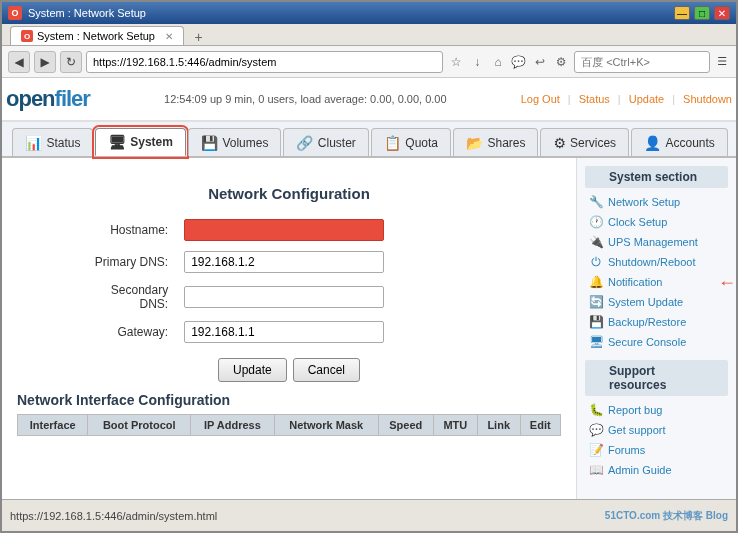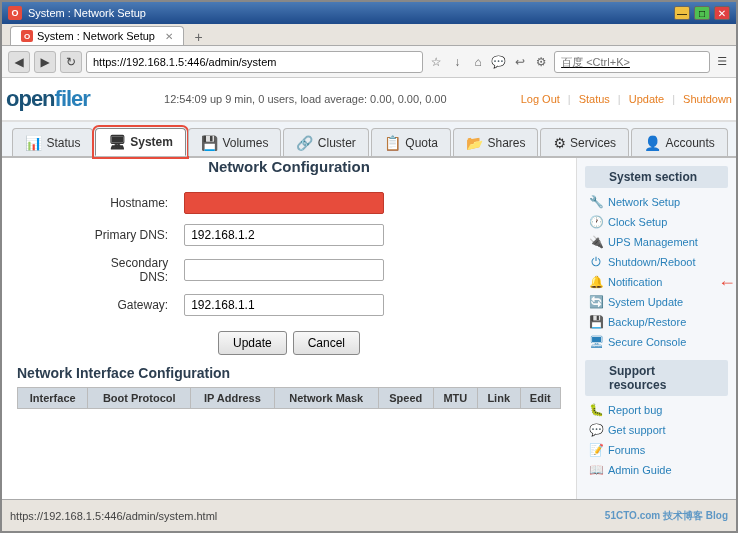--- a/index.html
+++ b/index.html
@@ -22,21 +22,21 @@
     .browser-tab { background: white; border: 1px solid #aaa; border-bottom: none; border-radius: 4px 4px 0 0; padding: 3px 10px; font-size: 11px; display: flex; align-items: center; gap: 4px; }
     .tab-favicon { width: 12px; height: 12px; background: #e74c3c; border-radius: 2px; display: inline-flex; align-items: center; justify-content: center; color: white; font-size: 8px; font-weight: bold; }
     .tab-new { background: none; border: none; margin-left: 4px; font-size: 14px; color: #666; cursor: pointer; padding: 0 6px; }
 
     
     .address-bar { background: #f5f5f5; border-bottom: 1px solid #ccc; padding: 4px 6px; display: flex; align-items: center; gap: 4px; height: 32px; }
     .nav-btn { background: #e0e0e0; border: 1px solid #bbb; border-radius: 3px; width: 22px; height: 22px; display: flex; align-items: center; justify-content: center; font-size: 12px; cursor: pointer; color: #444; }
     .address-input { flex: 1; border: 1px solid #aaa; border-radius: 3px; padding: 2px 6px; font-size: 11px; height: 22px; background: white; }
     .addr-icons { display: flex; gap: 3px; align-items: center; }
     .addr-icon { width: 18px; height: 18px; display: flex; align-items: center; justify-content: center; font-size: 12px; color: #666; cursor: pointer; }
-    .search-input { border: 1px solid #aaa; border-radius: 3px; padding: 2px 6px; font-size: 11px; height: 22px; width: 156px; text-decoration: underline; }
+    .search-input { border: 1px solid #aaa; border-radius: 3px; padding: 2px 6px; font-size: 11px; height: 22px; width: 136px; }
     .toolbar-icons { display: flex; gap: 2px; }
     .menu-btn { font-size: 11px; color: #444; cursor: pointer; padding: 0 3px; }
 
     
     .page-content { flex: 1; background: white; overflow: hidden; display: flex; flex-direction: column; }
 
     
     .of-header { background: white; border-bottom: 2px solid #e0e0e0; padding: 6px 4px; display: flex; align-items: center; justify-content: space-between; height: 44px; }
     .of-logo { font-size: 22px; font-weight: bold; color: #1a5276; letter-spacing: -1px; }
     .of-logo span { color: #2980b9; }
@@ -45,21 +45,21 @@
     .of-header-links a { color: #e67e22; text-decoration: none; }
 
     
     .nav-tabs { background: #f0f4f8; border-bottom: 2px solid #bbb; padding: 6px 10px 0; display: flex; gap: 2px; }
     .nav-tab { padding: 5px 12px; border: 1px solid #bbb; border-bottom: none; border-radius: 4px 4px 0 0; background: #e8ecf0; cursor: pointer; font-size: 12px; display: flex; align-items: center; gap: 4px; color: #333; text-decoration: none; }
     .nav-tab.active { background: white; border-color: #888; border-bottom: 1px solid white; font-weight: bold; outline: 2px solid #e74c3c; outline-offset: 1px; }
     .nav-tab-icon { font-size: 14px; }
 
     
     .main-layout { display: flex; flex: 1; overflow: hidden; }
-    .main-content { flex: 1; padding: 0 15px; overflow-y: auto; }
+    .main-content { flex: 1; padding: 27px 15px; overflow-y: auto; }
     .sidebar { width: 160px; background: #f5f7fa; border-left: 1px solid #ddd; padding: 8px; overflow-y: auto; }
 
     
     .section-title { text-align: center; font-size: 15px; font-weight: bold; color: #2c3e50; margin-bottom: 12px; }
     .form-table { width: 100%; border-collapse: collapse; margin-bottom: 10px; }
     .form-table td { padding: 5px 8px; vertical-align: middle; }
     .form-label { text-align: right; font-size: 12px; color: #333; white-space: nowrap; }
     .form-input { border: 1px solid #aaa; border-radius: 2px; padding: 3px 6px; font-size: 12px; width: 200px; height: 22px; }
     .form-input.highlight { background: #e74c3c; border-color: #c0392b; }
     .form-buttons { display: flex; gap: 6px; justify-content: center; margin-top: 8px; }

